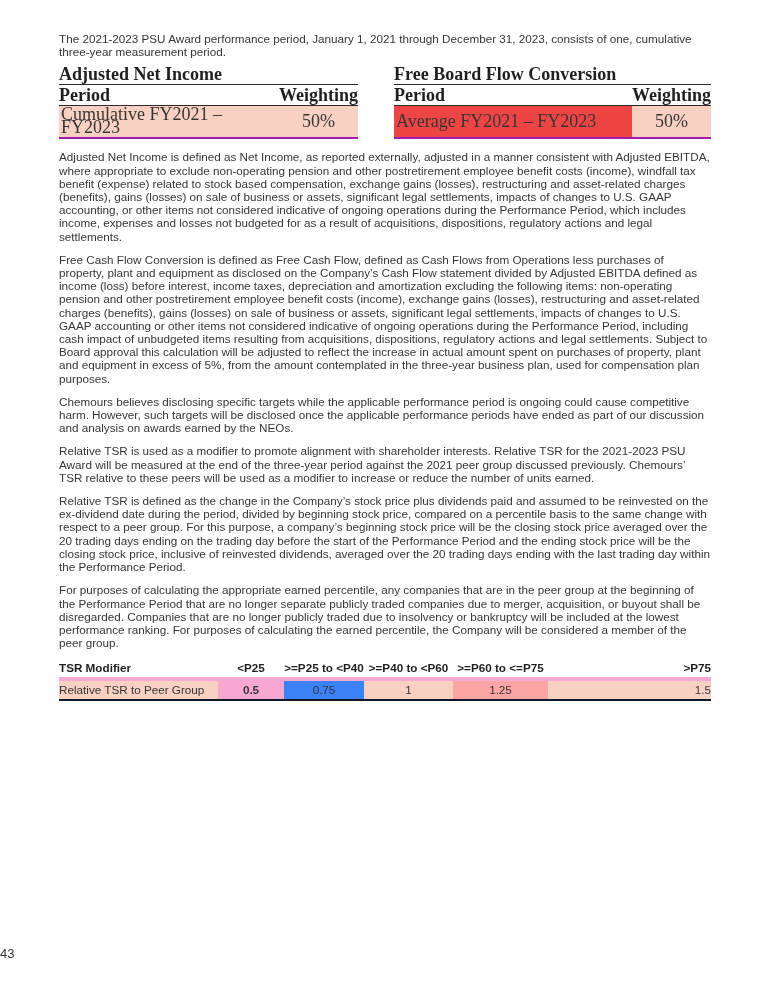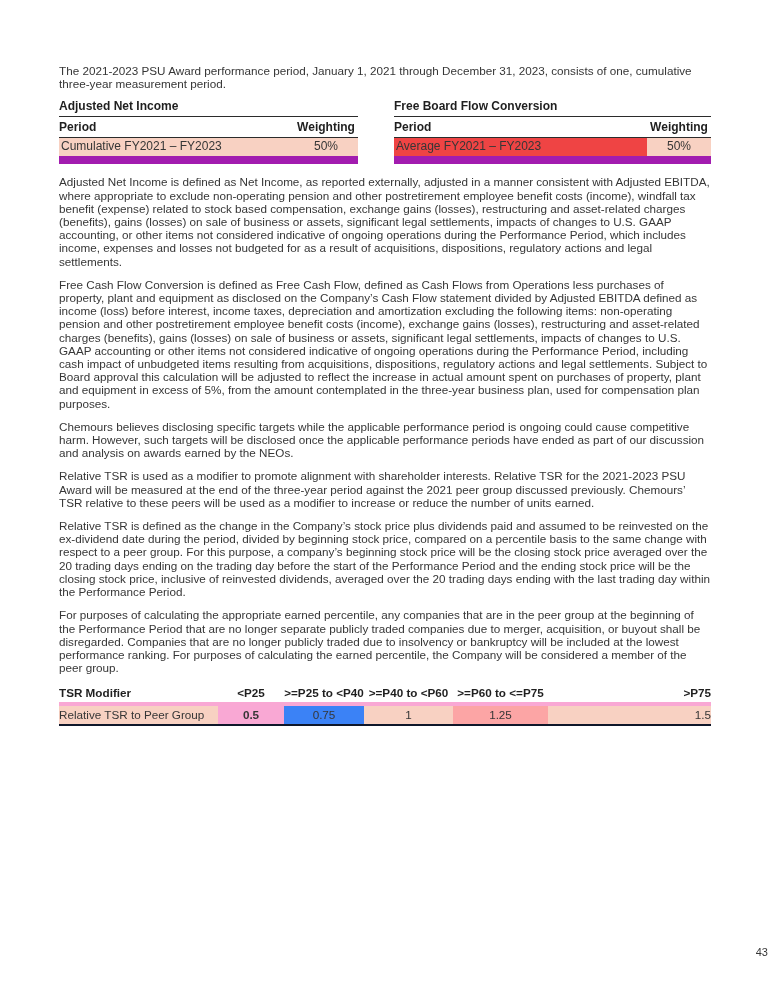--- a/index.html
+++ b/index.html
@@ -4,47 +4,47 @@
 <style>
   html, body { margin: 0; padding: 0; }
   body {
     width: 768px; height: 1000px;
     background: #ffffff;
     font-family: "Liberation Sans", sans-serif;
     color: #363636;
     position: relative;
     overflow: hidden;
   }
-  .content { padding: 64px 57px 0 59px; }
+  .content { padding: 32px 57px 0 59px; }
   p {
     margin: 0 0 10px;
     font-size: 11.7px;
     line-height: 13.2px;
     text-align: left;
   }
   
   .metrics { display: flex; gap: 36px; margin: 2px 0 11px; }
   table { border-collapse: collapse; font-size: 11.7px; line-height: 13px; }
   .mt0 { width: 299px; }
   .mt1 { width: 317px; }
-  .metric-table th, .metric-table td { font-size: 12px; }
+  .metric-table th, .metric-table td { font-size: 18px; font-family: Liberation Serif, serif; }
   .title-cell {
     text-align: left; font-weight: bold; color: #1f1f1f;
     padding: 0 0 3px; border-bottom: 1px solid #2b2b2b;
   }
   .metric-table .h-period {
     text-align: left; font-weight: bold; color: #1f1f1f;
     padding: 4px 0 3px; border-bottom: 1px solid #2b2b2b;
   }
   .metric-table .h-weight {
     text-align: center; width: 64px; font-weight: bold; color: #1f1f1f;
     padding: 4px 0 3px; border-bottom: 1px solid #2b2b2b;
   }
   .metric-table td {
-    padding: 2px 2px 3px; border-bottom: 8px solid #a21caf;
+    padding: 2px 2px 3px; border-bottom: 2px solid #a21caf;
   }
   .metric-table td.v-weight { text-align: center; }
   
   .heading-underline {
     font-size: 11.7px; line-height: 13.2px;
     text-decoration: underline;
     margin: 3px 0 13px;
   }
   
   .tsr-table { width: 652px; table-layout: fixed; margin-top: 3px; }
@@ -53,21 +53,21 @@
     padding: 2px 0 3px; border-bottom: 4px solid #f9a8d4;
   }
   .tsr-table td {
     padding: 2px 0 3px; border-bottom: 2px solid #0f172a; white-space: nowrap;
   }
   .al { text-align: left; }
   .ac { text-align: center; }
   .ar { text-align: right; }
   .pageno {
     position: absolute; top: 946px; left: 0; width: 768px;
-    text-align: right; font-size: 11px; color: #363636;
+    text-align: left; font-size: 13px; color: #363636;
   }
 </style>
 </head>
 <body>
 
 <div class="content">
 
   <p>The 2021-2023 PSU Award performance period, January 1, 2021 through December 31, 2023, consists of one, cumulative three-year measurement period.</p>
 
   <div class="metrics">

